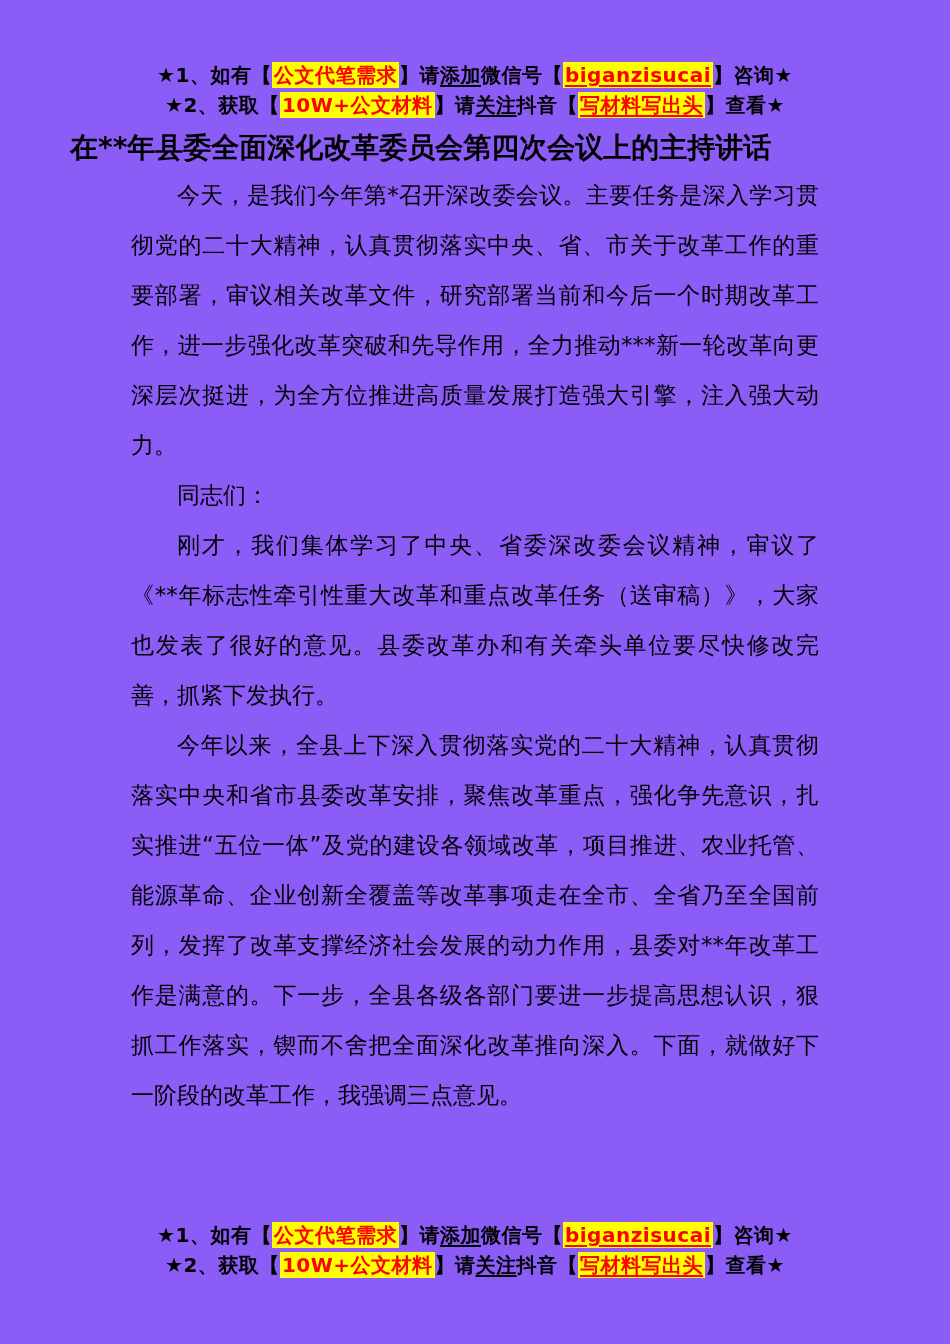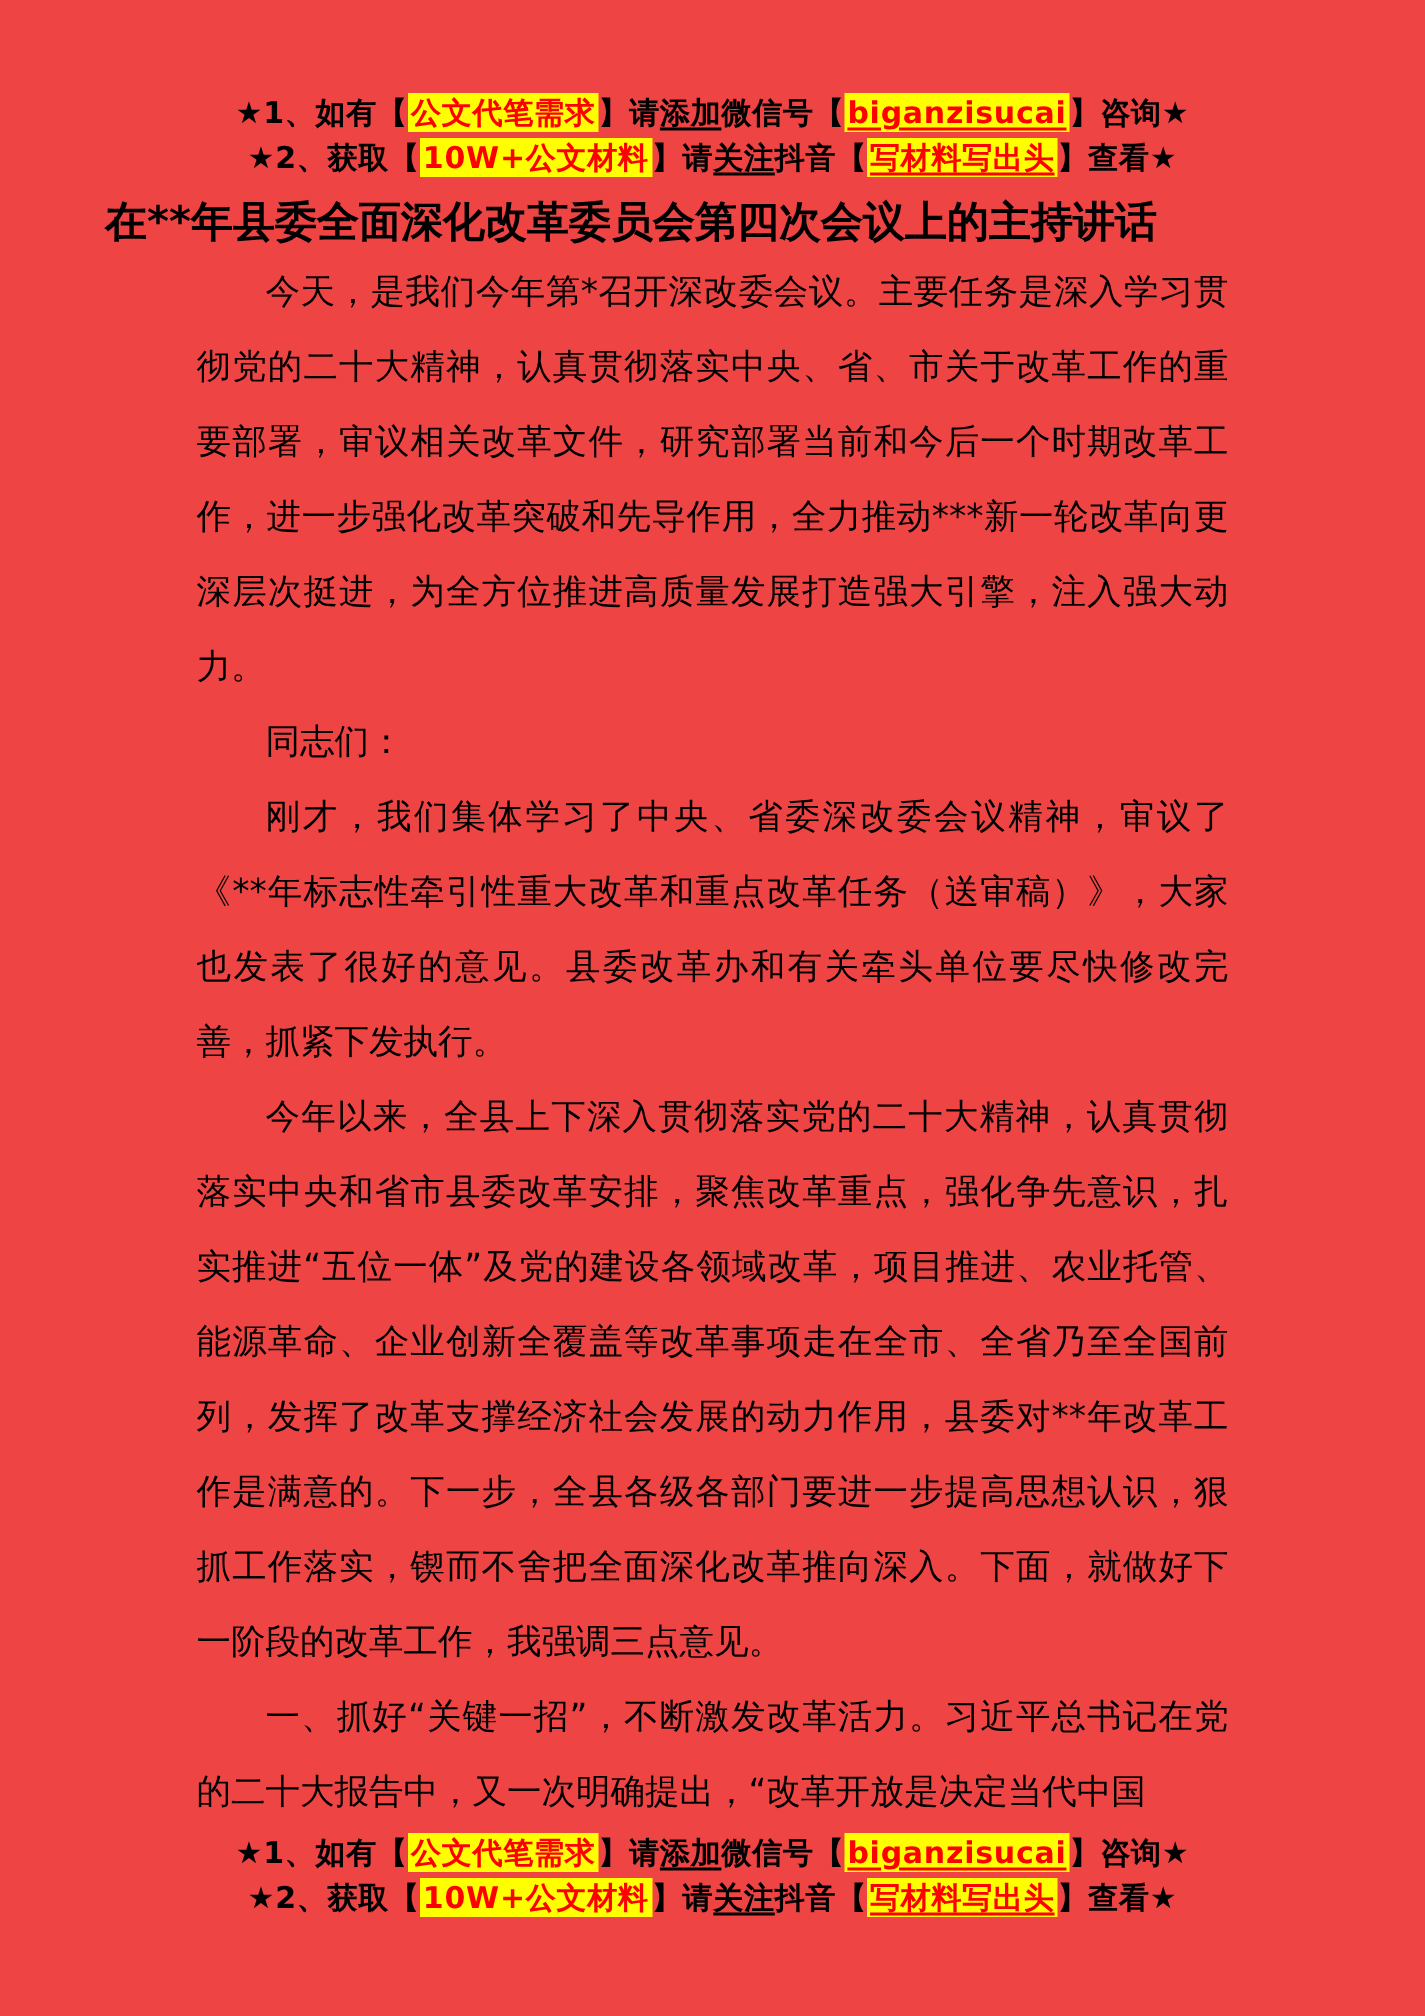--- a/index.html
+++ b/index.html
@@ -1,20 +1,20 @@
 <!DOCTYPE html>
 <html><head>
 <meta charset="utf-8">
 <style>
   html, body { margin: 0; padding: 0; background: #ffffff; }
   .page {
     position: relative;
     width: 950px;
     height: 1344px;
-    background: #ef4444;
+    background: #8b5cf6;
     box-sizing: border-box;
     font-family: "DejaVu Sans", sans-serif;
     color: #000000;
     overflow: hidden;
   }
   .banner {
     text-align: center;
     font-weight: 700;
     font-size: 20px;
     line-height: 30px;
@@ -69,21 +69,20 @@
     </div>
   </div>
 
   <h1 class="doc-title">在**年县委全面深化改革委员会第四次会议上的主持讲话</h1>
 
   <div class="doc-body">
     <p>今天，是我们今年第*召开深改委会议。主要任务是深入学习贯彻党的二十大精神，认真贯彻落实中央、省、市关于改革工作的重要部署，审议相关改革文件，研究部署当前和今后一个时期改革工作，进一步强化改革突破和先导作用，全力推动***新一轮改革向更深层次挺进，为全方位推进高质量发展打造强大引擎，注入强大动力。</p>
     <p>同志们：</p>
     <p>刚才，我们集体学习了中央、省委深改委会议精神，审议了《**年标志性牵引性重大改革和重点改革任务（送审稿）》，大家也发表了很好的意见。县委改革办和有关牵头单位要尽快修改完善，抓紧下发执行。</p>
     <p>今年以来，全县上下深入贯彻落实党的二十大精神，认真贯彻落实中央和省市县委改革安排，聚焦改革重点，强化争先意识，扎实推进“五位一体”及党的建设各领域改革，项目推进、农业托管、能源革命、企业创新全覆盖等改革事项走在全市、全省乃至全国前列，发挥了改革支撑经济社会发展的动力作用，县委对**年改革工作是满意的。下一步，全县各级各部门要进一步提高思想认识，狠抓工作落实，锲而不舍把全面深化改革推向深入。下面，就做好下一阶段的改革工作，我强调三点意见。</p>
-    <p>一、抓好“关键一招”，不断激发改革活力。习近平总书记在党的二十大报告中，又一次明确提出，“改革开放是决定当代中国</p>
   </div>
 
   <div class="banner banner-bottom">
     <div class="banner-line">
       <span class="seg">★1、如有【</span><span class="hl">公文代笔需求</span><span class="seg">】请</span><span class="seg u">添加</span><span class="seg">微信号【</span><span class="hl u">biganzisucai</span><span class="seg">】咨询★</span>
     </div>
     <div class="banner-line">
       <span class="seg">★2、获取【</span><span class="hl">10W+公文材料</span><span class="seg">】请</span><span class="seg u">关注</span><span class="seg">抖音【</span><span class="hl u">写材料写出头</span><span class="seg">】查看★</span>
     </div>
   </div>

